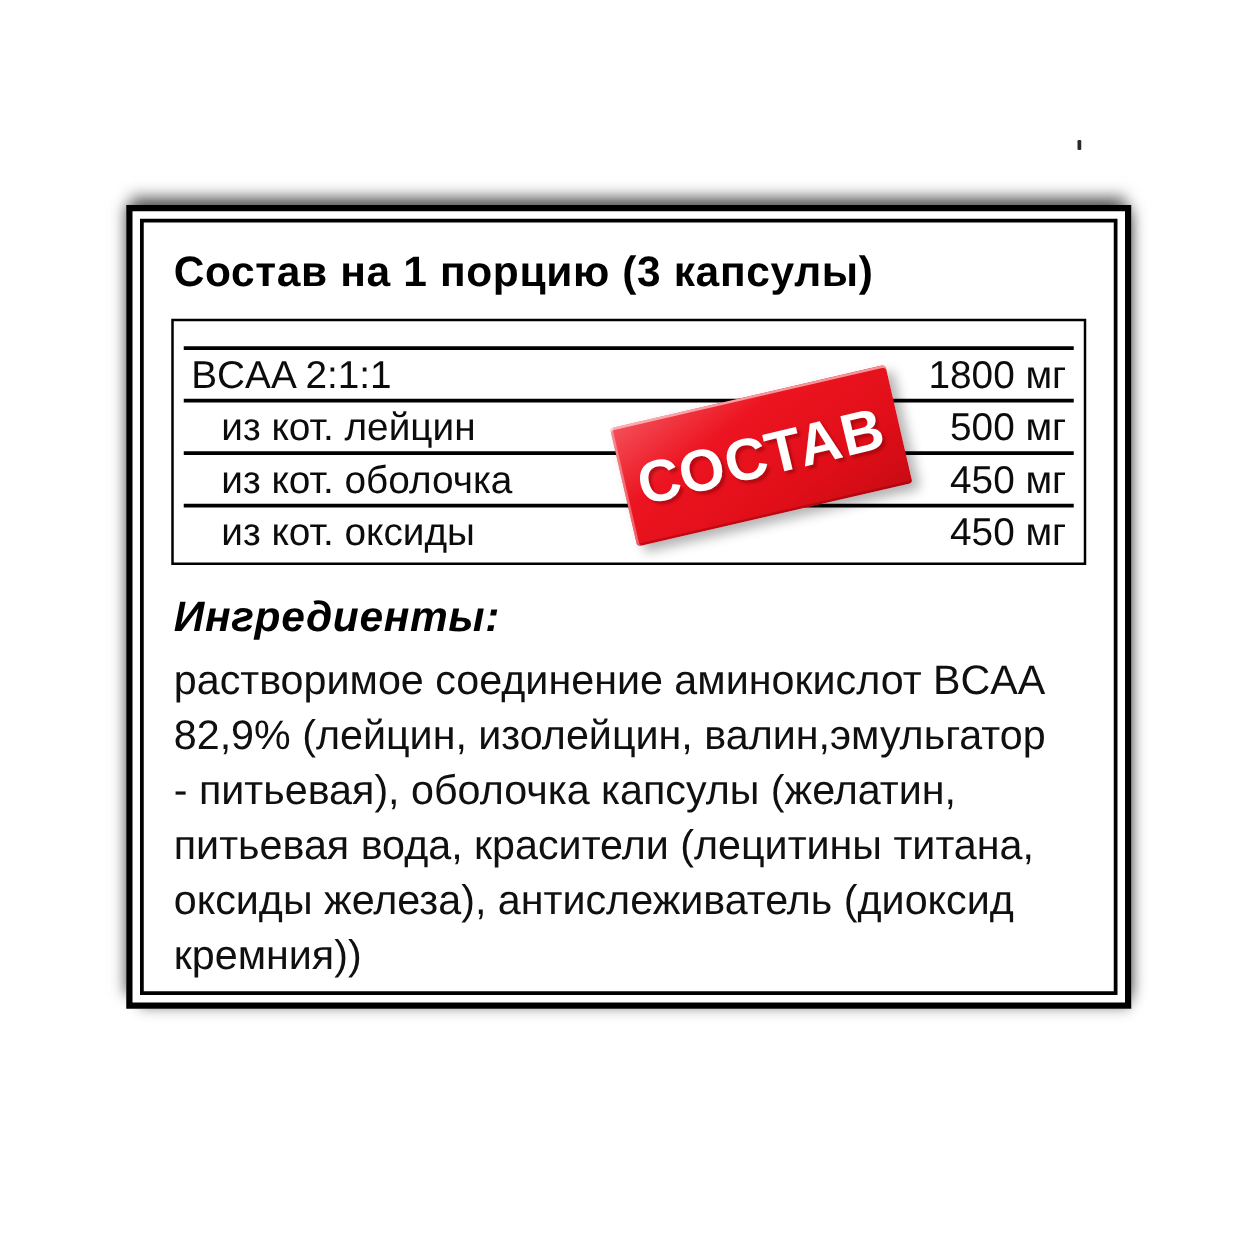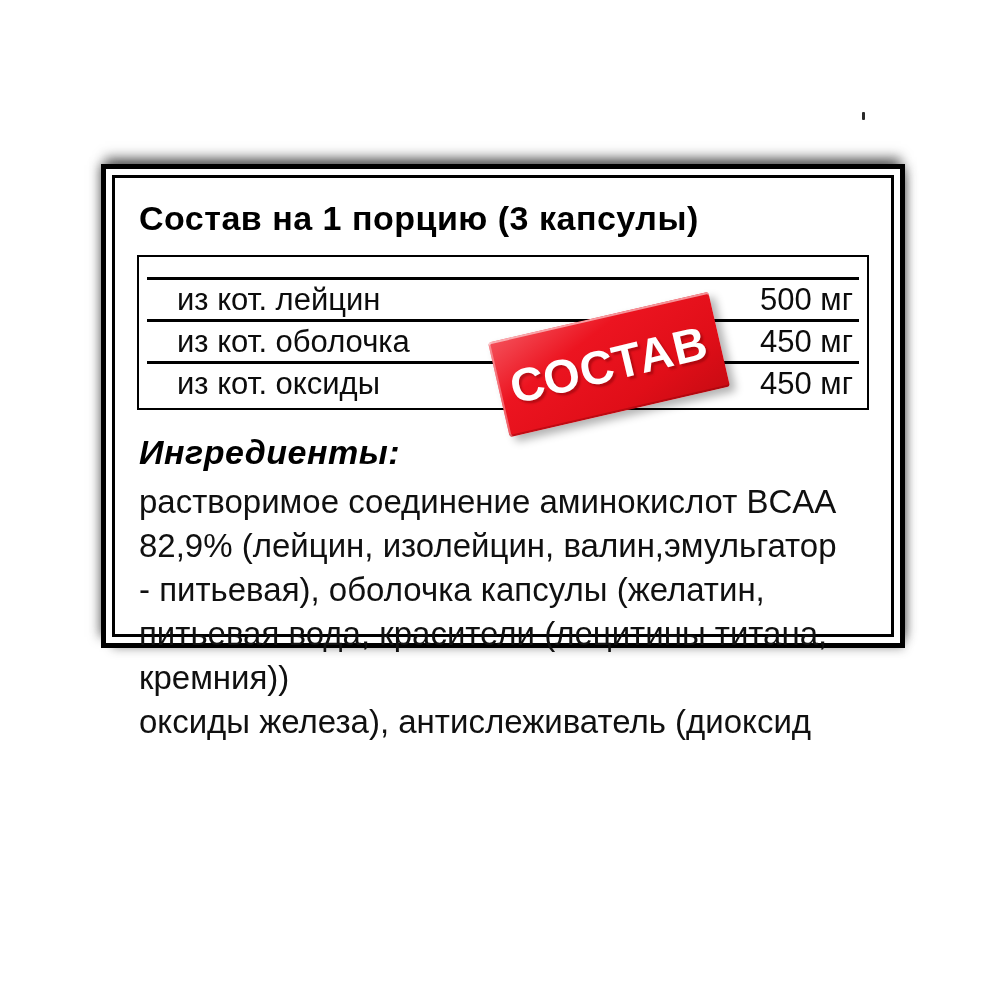--- a/index.html
+++ b/index.html
@@ -19,21 +19,21 @@
     left: 862px; top: 112px;
     width: 3px; height: 8px;
     background: #2a2a2a;
     border-radius: 1px;
   }
 
   
   .frame {
     position: absolute;
     left: 101px; top: 164px;
-    width: 804px; height: 484px;
+    width: 804px; height: 643px;
     box-sizing: border-box;
     background: #ffffff;
     border: 5px solid #000000;
     padding: 6px;
     box-shadow:
       0 -11px 11px -4px rgba(45,45,45,0.62),
       -8px -5px 10px -6px rgba(45,45,45,0.50),
       8px -3px 10px -6px rgba(45,45,45,0.45),
       5px 7px 9px -6px rgba(60,60,60,0.40);
   }
@@ -128,42 +128,46 @@
 
   <div class="tick-mark"></div>
 
   <div class="frame">
     <div class="inner">
 
       <h1 class="title">Состав на 1 порцию (3 капсулы)</h1>
 
       <div class="nutrition-table">
         <div class="t-row">
+          <span class="t-name">BCAA 2:1:1</span>
+          <span class="t-value">1800 мг</span>
+        </div>
+        <div class="t-row">
           <span class="t-name indent">из кот. лейцин</span>
           <span class="t-value">500 мг</span>
         </div>
         <div class="t-row">
           <span class="t-name indent">из кот. оболочка</span>
           <span class="t-value">450 мг</span>
         </div>
         <div class="t-row">
           <span class="t-name indent">из кот. оксиды</span>
           <span class="t-value">450 мг</span>
         </div>
       </div>
 
       <h2 class="ingredients-heading">Ингредиенты:</h2>
 
       <div class="ingredients-text">
         <div class="line">растворимое соединение аминокислот BCAA</div>
         <div class="line">82,9% (лейцин, изолейцин, валин,эмульгатор</div>
         <div class="line">- питьевая), оболочка капсулы (желатин,</div>
         <div class="line">питьевая вода, красители (лецитины титана,</div>
+        <div class="line">оксиды железа), антислеживатель (диоксид</div>
         <div class="line">кремния))</div>
-        <div class="line">оксиды железа), антислеживатель (диоксид</div>
       </div>
 
     </div>
   </div>
 
   <div class="stamp">
     <span class="stamp-text">СОСТАВ</span>
   </div>
 
 </div>

